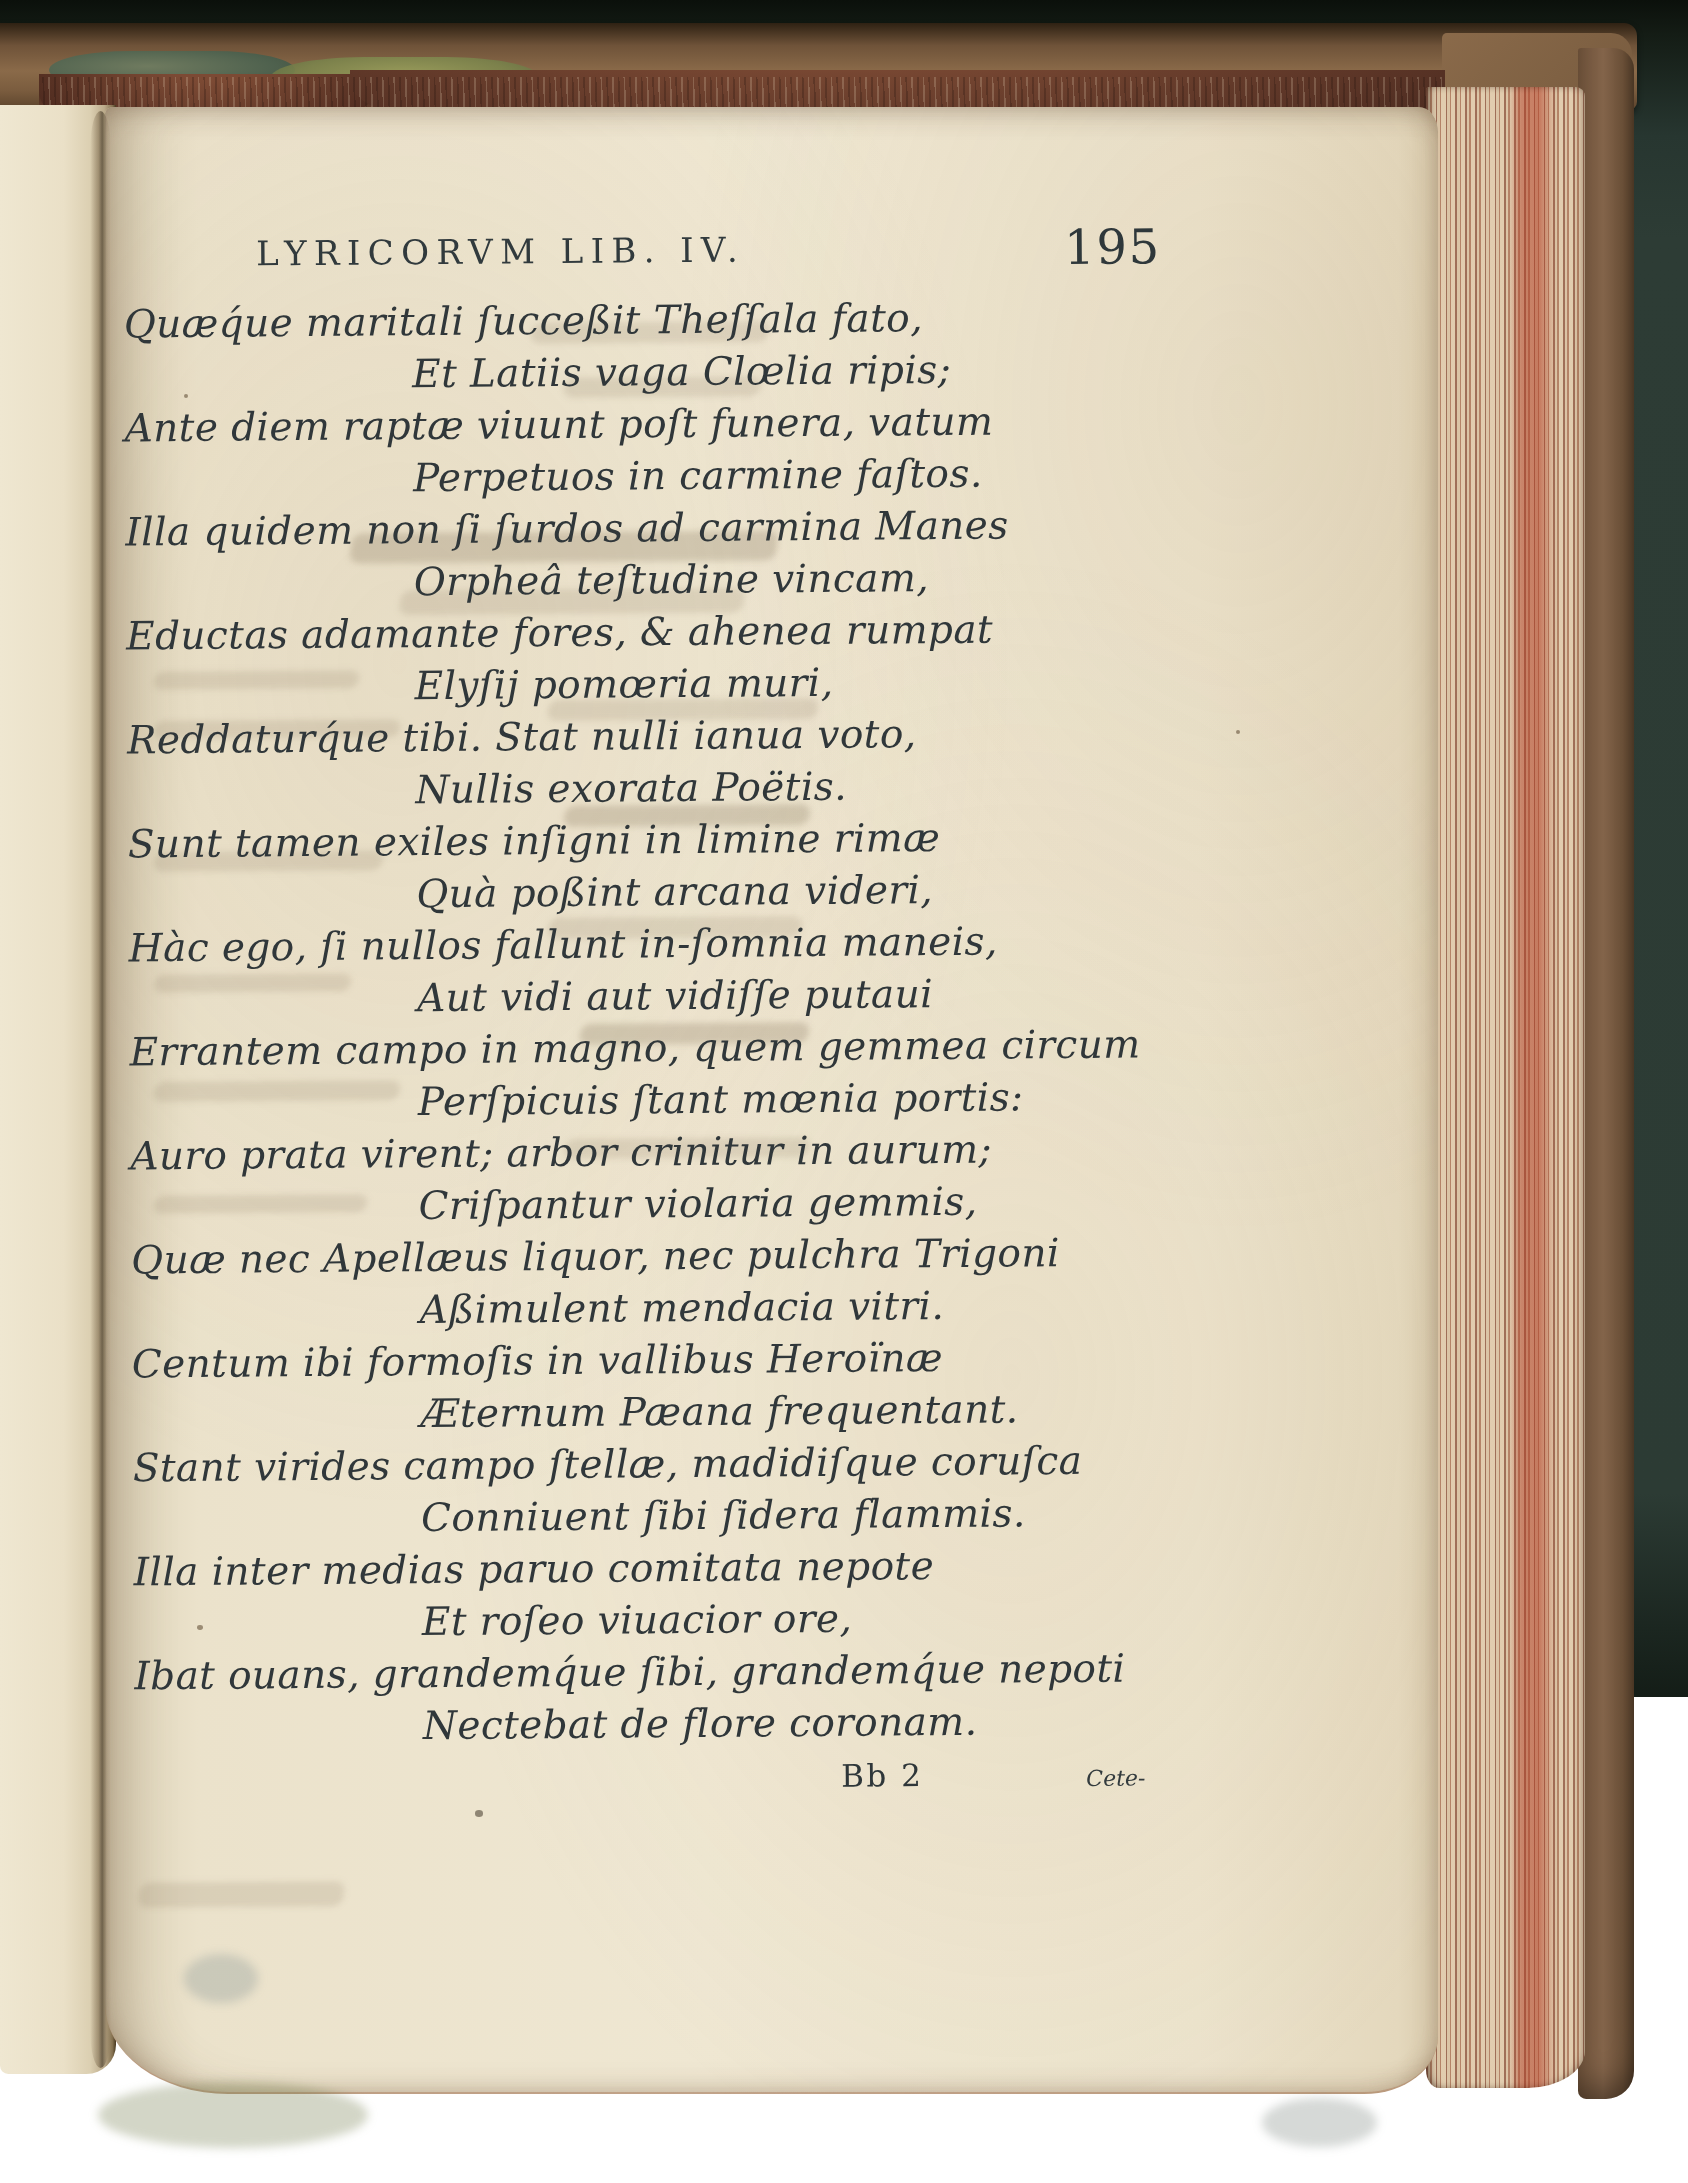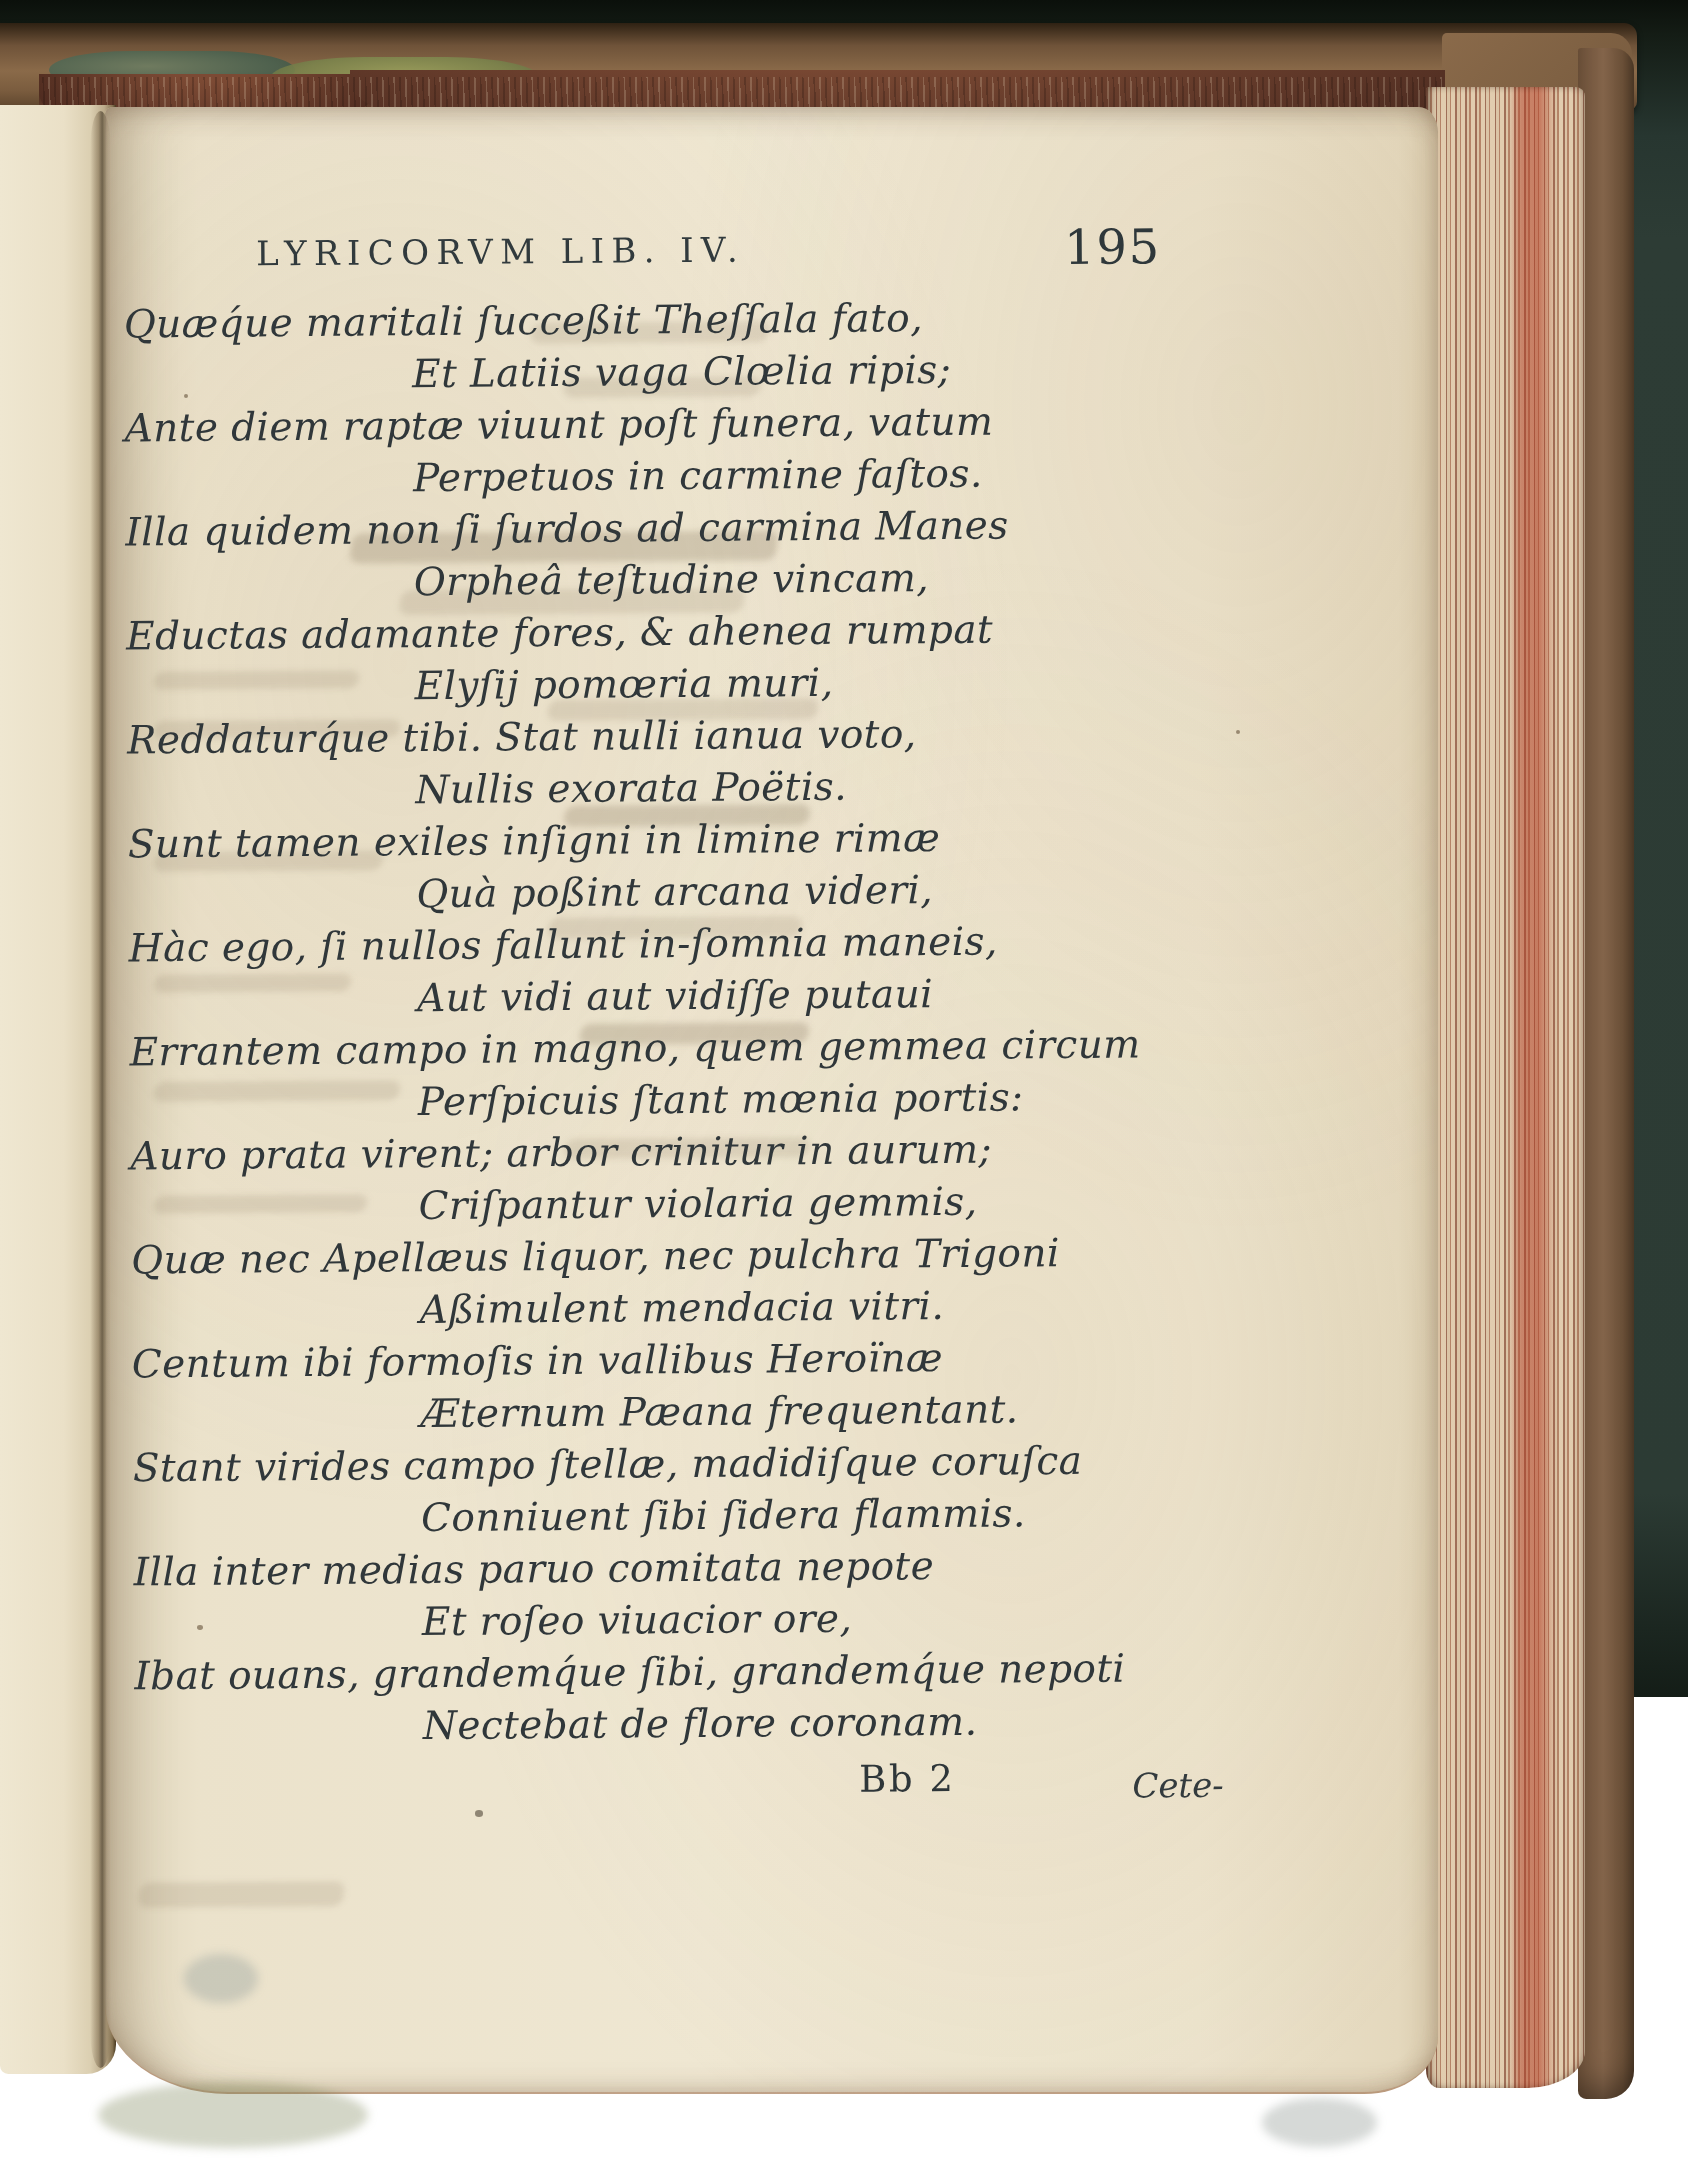--- a/index.html
+++ b/index.html
@@ -67,22 +67,22 @@
   
   .text-block{position:absolute;left:123px;top:220px;width:1246px;height:1655px;
     transform:rotate(-.45deg);transform-origin:180px 0;color:#2f3538;}
   .running-header{position:absolute;left:133px;top:13px;font-size:34px;letter-spacing:7.4px;
     color:#313a3d;white-space:nowrap;}
   .folio{position:absolute;left:941px;top:4.9px;font-size:48px;letter-spacing:1.6px;color:#2f383b;}
   .poem{position:absolute;left:0;top:77px;width:100%;}
   .verse{height:52px;line-height:52px;font-style:italic;font-size:39px;
     letter-spacing:0.4px;white-space:nowrap;color:#30373a;}
   .verse.pent{padding-left:288px;}
-  .signature{position:absolute;left:724px;top:1542px;font-size:37px;letter-spacing:2.5px;color:#2e3639;}
-  .catchword{position:absolute;left:951px;top:1552px;font-size:34px;font-style:italic;color:#333b3e;margin-left:46px;}
+  .signature{position:absolute;left:706px;top:1542px;font-size:31px;letter-spacing:2.5px;color:#2e3639;}
+  .catchword{position:absolute;left:951px;top:1552px;font-size:22px;font-style:italic;color:#333b3e;}
 </style>
 </head>
 <body>
 
 <div class="photo">
 
   <div class="cover-top"></div>
   <div class="cover-top-corner"></div>
   <div class="headband-a"></div>
   <div class="headband-b"></div>

